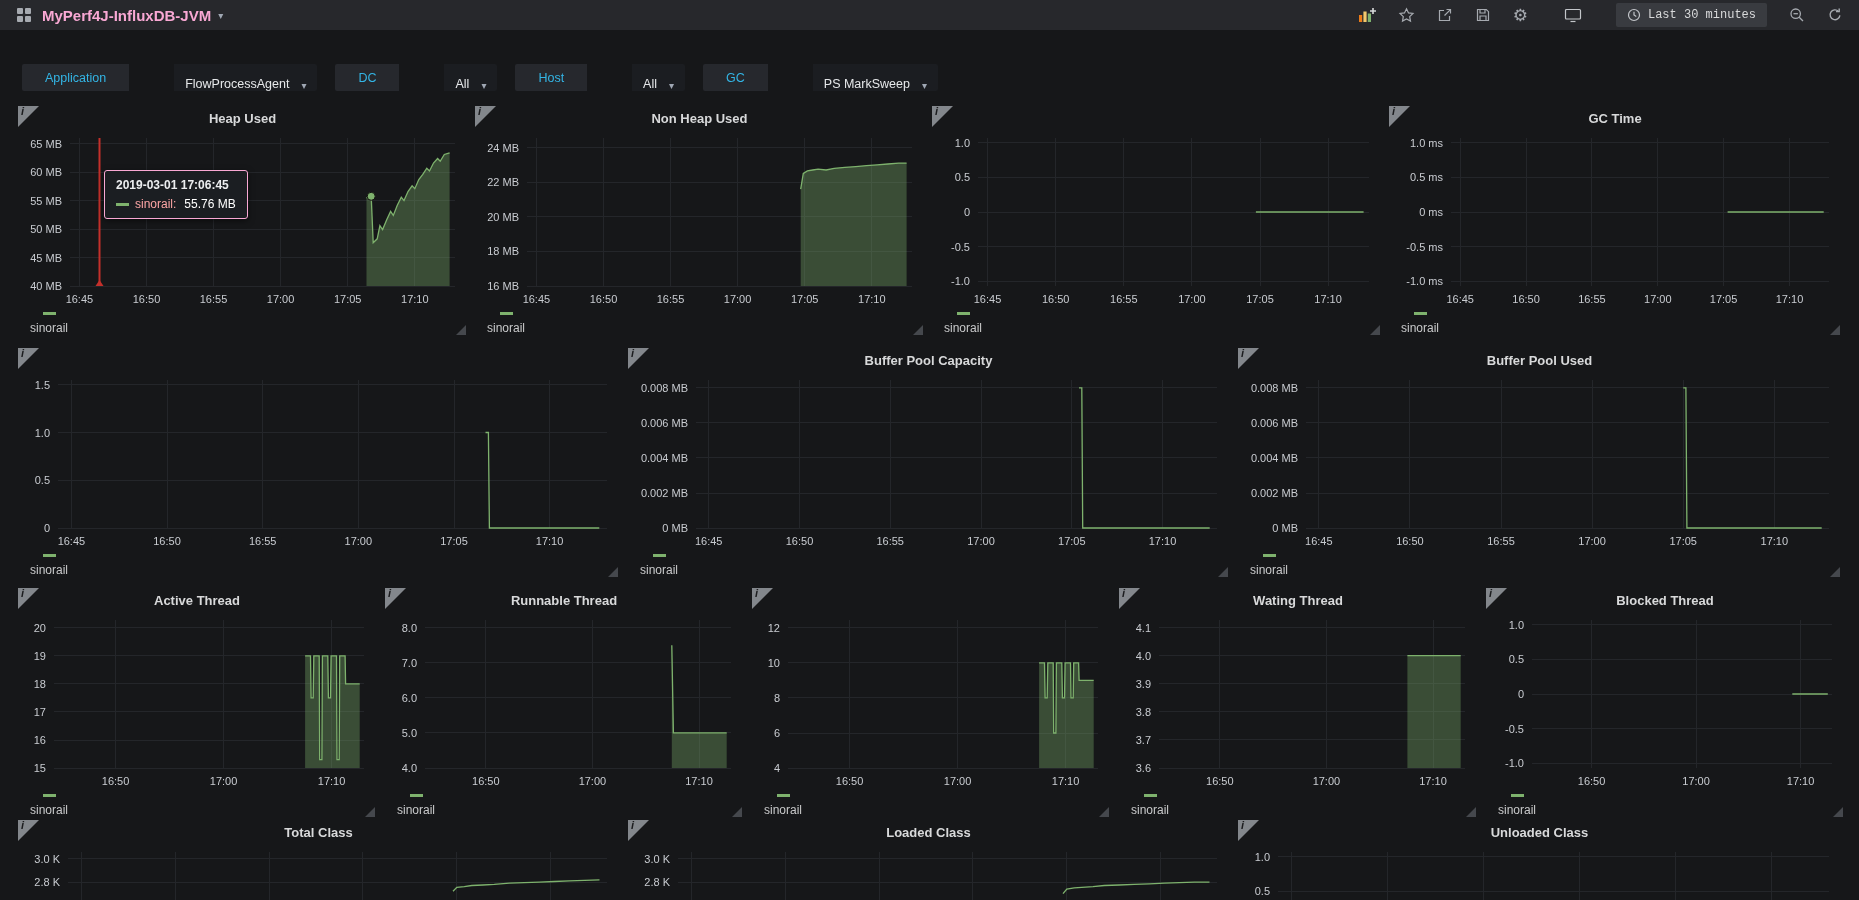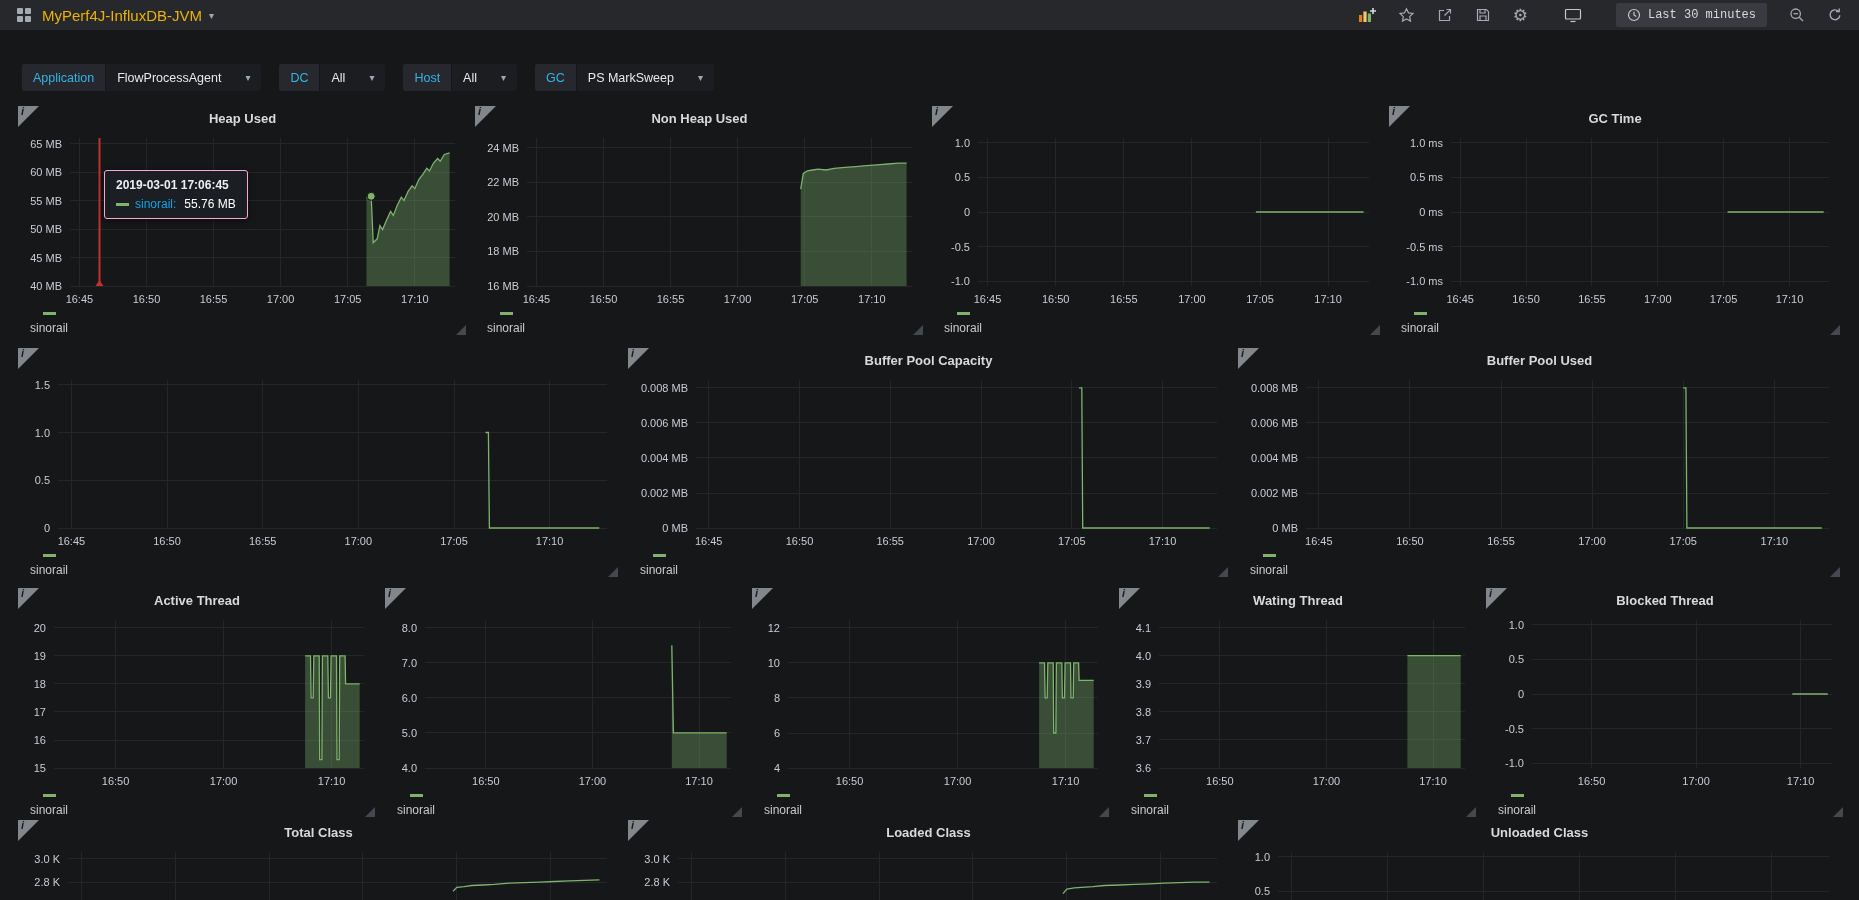--- a/index.html
+++ b/index.html
@@ -3,36 +3,36 @@
 <meta charset="utf-8">
 <style>
   html,body{margin:0;padding:0;background:#101114;}
   .screen{position:relative;width:1859px;height:900px;overflow:hidden;background:#161719;
           font-family:"Liberation Sans",sans-serif;color:#d8d9da;}
   
   .navbar{position:absolute;top:0;left:0;right:0;height:30px;background:#27282c;
           display:flex;align-items:center;justify-content:space-between;padding:0 16px;box-sizing:border-box;z-index:10;}
   .nav-left{display:flex;align-items:center;}
   .logo{color:#d8d9da;display:inline-flex;margin-right:10px;}
-  .dash-title{font-size:15px;color:#eab308;cursor:pointer;}
+  .dash-title{font-size:15px;color:#f9a8d4;cursor:pointer;font-weight:bold;}
   .caret{color:#9fa7b3;font-size:10px;margin-left:7px;cursor:pointer;}
   .caret::after{content:"▾";}
   .nav-right{display:flex;align-items:center;gap:22px;}
   .navicon{display:inline-flex;align-items:center;justify-content:center;color:#a6aab0;cursor:pointer;line-height:0;}
   .navicon .glyph{line-height:1;}
   .tvspace{margin-left:14px;color:#c3c6ca;}
   .timepicker{display:flex;align-items:center;gap:7px;background:#393b40;border-radius:2px;
               padding:5px 11px;font-size:12px;color:#d8d9da;white-space:nowrap;cursor:pointer;margin-left:12px;font-family:Liberation Mono, monospace;}
   .tp-ico{display:inline-flex;color:#c3c6ca;line-height:0;}
   
   .varbar{position:absolute;top:64px;left:22px;display:flex;gap:18px;z-index:5;}
   .var{display:flex;align-items:stretch;height:27px;font-size:12.5px;border-radius:2px;overflow:hidden;}
-  .var-label{background:#26282d;color:#33b5e5;display:flex;align-items:center;padding:0 11px;cursor:pointer;}
-  .var-value{background:#1b1d21;color:#e6e8ea;display:flex;align-items:center;gap:24px;padding:0 11px;
-             border-left:1px solid #161719;cursor:pointer;}
+  .var-label{background:#26282d;color:#33b5e5;display:flex;align-items:center;padding:0 23px;cursor:pointer;}
+  .var-value{background:#1b1d21;color:#e6e8ea;display:flex;align-items:flex-end;gap:12px;padding:0 11px;
+             border-left:1px solid #161719;cursor:pointer;margin-left:44px;}
   .vcaret{color:#9fa7b3;font-size:10px;}
   .vcaret::after{content:"▾";}
   
   .dash{position:absolute;inset:0;}
   .panel{position:absolute;background:#161719;}
   .panel-title{height:26px;line-height:26px;text-align:center;font-size:13px;font-weight:600;color:#d8d9da;cursor:pointer;}
   .chart{position:absolute;left:0;top:28px;display:block;}
   .chart text{fill:#c9ccd1;font-size:11px;font-family:"Liberation Sans",sans-serif;}
   .grid{stroke:#24262a;shape-rendering:crispEdges;}
   .legend{position:absolute;left:12px;top:206px;display:flex;align-items:center;gap:6px;
@@ -42,21 +42,21 @@
                border-top:21px solid #83878c;border-right:21px solid transparent;z-index:3;}
   .corner-info::after{content:"i";position:absolute;top:-22px;left:3px;font-size:11px;font-style:italic;
                       font-weight:bold;color:#1b1c1e;}
   .corner-resize{position:absolute;bottom:1px;right:1px;width:0;height:0;
                  border-bottom:10px solid #45484d;border-left:10px solid transparent;}
   
   .gtooltip{position:absolute;z-index:8;background:#1b1e22;border:1px solid #f9a8d4;border-radius:3px;
             padding:7px 11px;font-size:12px;color:#d8d9da;white-space:nowrap;box-shadow:0 2px 6px rgba(0,0,0,.5);}
   .tt-date{color:#eceef0;font-weight:bold;margin-bottom:5px;}
   .tt-row{display:flex;align-items:center;gap:6px;}
-  .tt-name{color:#0ea5e9;}
+  .tt-name{color:#fca5a5;}
   .tt-val{font-weight:normal;color:#ffffff;margin-left:2px;}
 </style>
 </head>
 <body>
 
 <div class="screen">
   <header class="navbar">
     <div class="nav-left">
       <span class="navicon logo" id="logo">
           <svg width="16" height="16" viewBox="0 0 16 16" fill="currentColor">
@@ -436,20 +436,21 @@
           <path d="M287.1 39.9L292.5 39.9L293.1 81.9L295.2 81.9L295.8 39.9L301.2 39.9L301.7 143.6L303.9 143.6L304.4 39.9L309.8 39.9L310.4 81.9L312.5 81.9L313.1 39.9L318.5 39.9L319.0 143.6L321.2 143.6L321.7 39.9L327.1 39.9L327.6 67.9L341.7 67.9" stroke="#7EB26D" stroke-width="1.3" fill="none"></path>
         </svg>
         <div class="legend">
           <span class="dash-swatch"></span>
           <span>sinorail</span>
         </div>
         <div class="corner-resize"></div>
       </div>
       <div class="panel" style="left: 385px; top: 588px; width: 358px; height: 230px;">
         <div class="corner-info"></div>
+        <div class="panel-title">Runnable Thread</div>
         <svg class="chart" width="358" height="176">
           <line x1="100.8" x2="100.8" y1="4" y2="152" class="grid"></line>
           <text x="100.8" y="169" text-anchor="middle">16:50</text>
           <line x1="207.4" x2="207.4" y1="4" y2="152" class="grid"></line>
           <text x="207.4" y="169" text-anchor="middle">17:00</text>
           <line x1="314.0" x2="314.0" y1="4" y2="152" class="grid"></line>
           <text x="314.0" y="169" text-anchor="middle">17:10</text>
           <line x1="40" x2="346" y1="11.7" y2="11.7" class="grid"></line>
           <text x="32" y="15.7" text-anchor="end">8.0</text>
           <line x1="40" x2="346" y1="46.8" y2="46.8" class="grid"></line>

